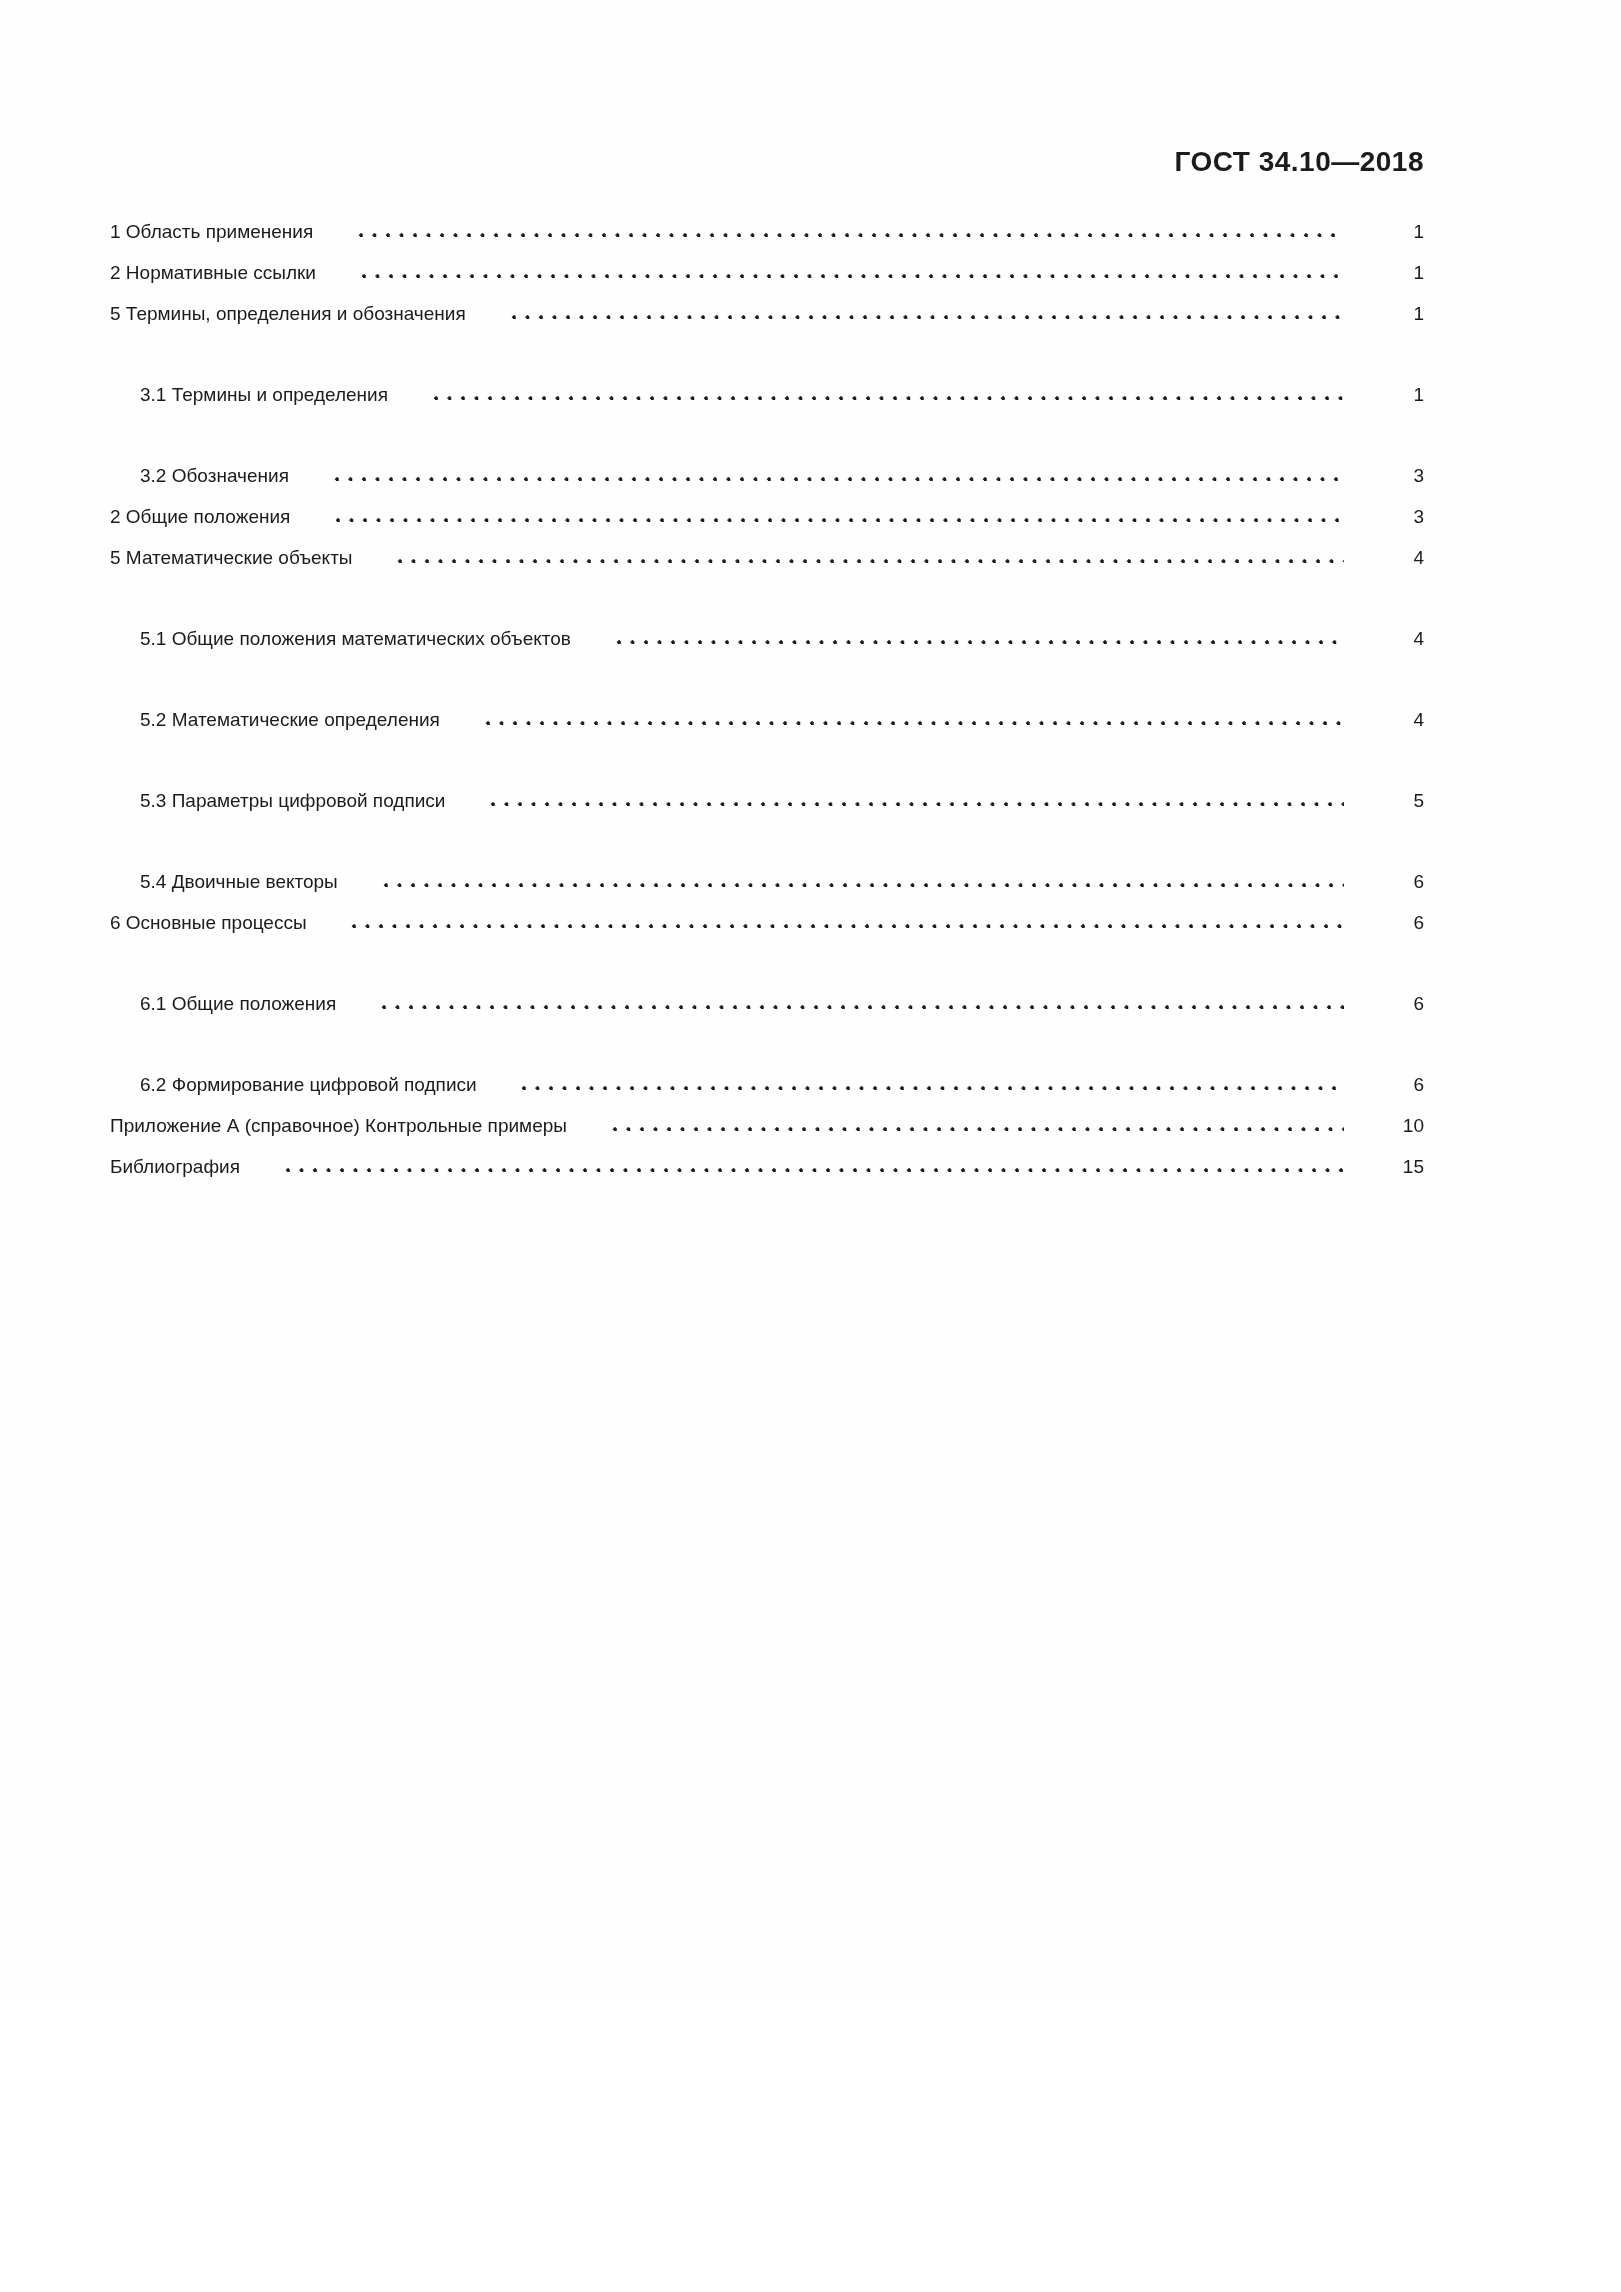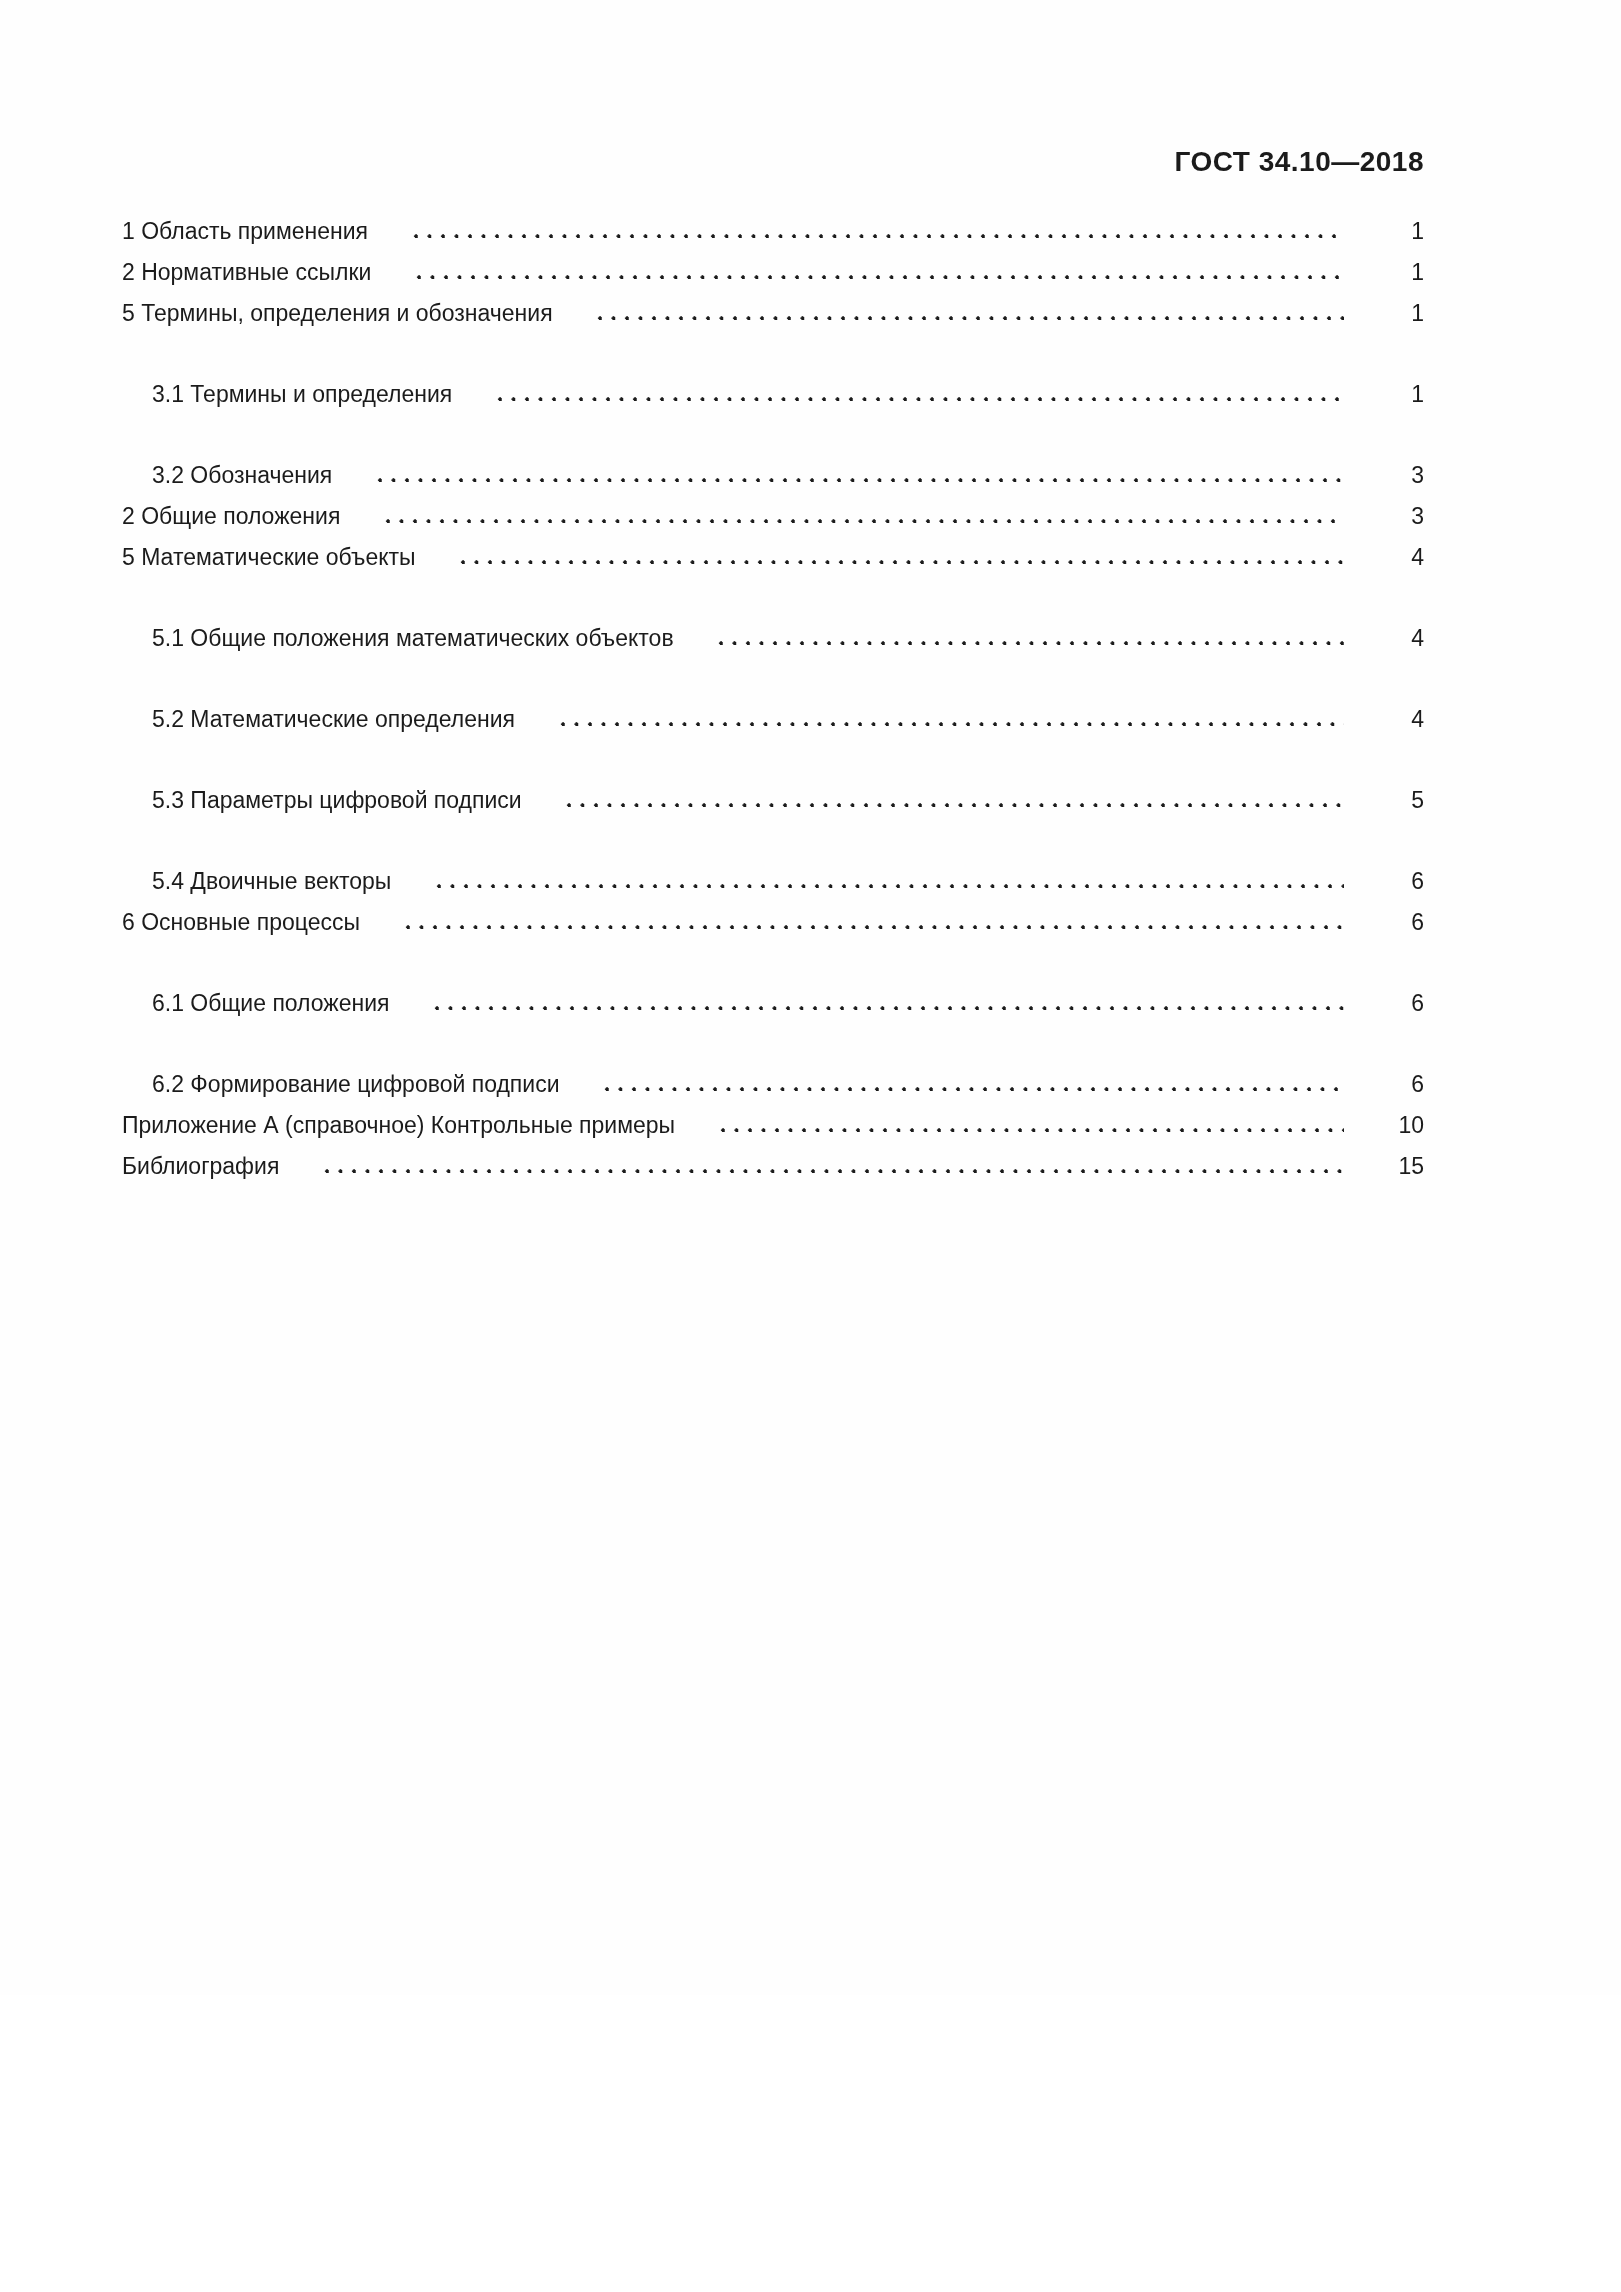--- a/index.html
+++ b/index.html
@@ -9,21 +9,20 @@
     font-family: "Liberation Sans", "DejaVu Sans", sans-serif;
     color: #1b1b1b;
   }
   .page {
     position: relative;
     width: 1621px;
     height: 1995px;
     margin: 0 auto;
     background: #fefefe;
     overflow: hidden;
-    padding-left: 12px;
   }
   .content {
     padding: 147px 197px 0 110px;
   }
   .doc-header {
     text-align: right;
     font-weight: bold;
     font-size: 28px;
     line-height: 29px;
     letter-spacing: 0.5px;
@@ -34,21 +33,21 @@
     font-size: 33px;
     line-height: 33px;
     margin-top: 52px;
   }
   .toc-list {
     margin-top: 35px;
   }
   .toc-row {
     display: flex;
     align-items: baseline;
-    font-size: 23px;
+    font-size: 19px;
     line-height: 41px;
     white-space: nowrap;
     gap: 32px;
   }
   .toc-row.lvl2 { padding-left: 30px; margin-top: 40px; }
   .toc-label { flex: 0 0 auto; }
   .toc-leader {
     flex: 1 1 auto;
     height: 4.9px;
     margin: 0 8.8px 0 9.8px;

